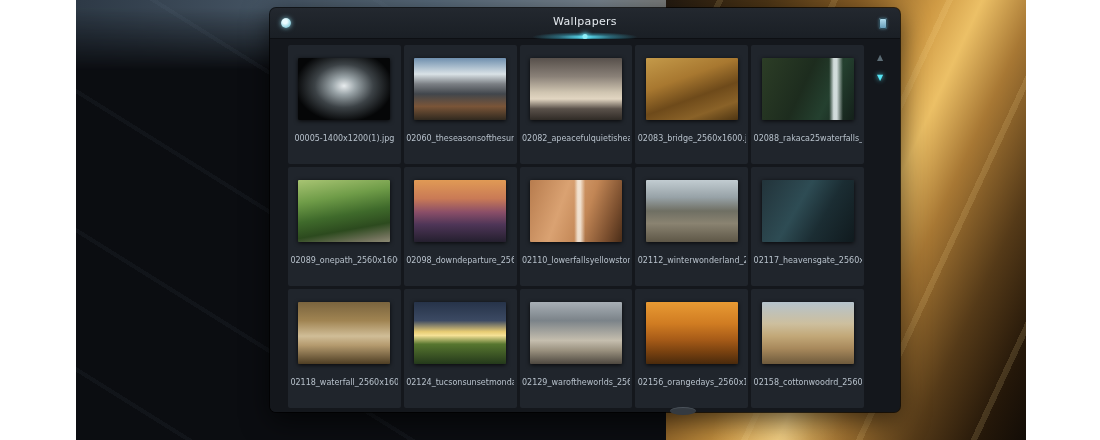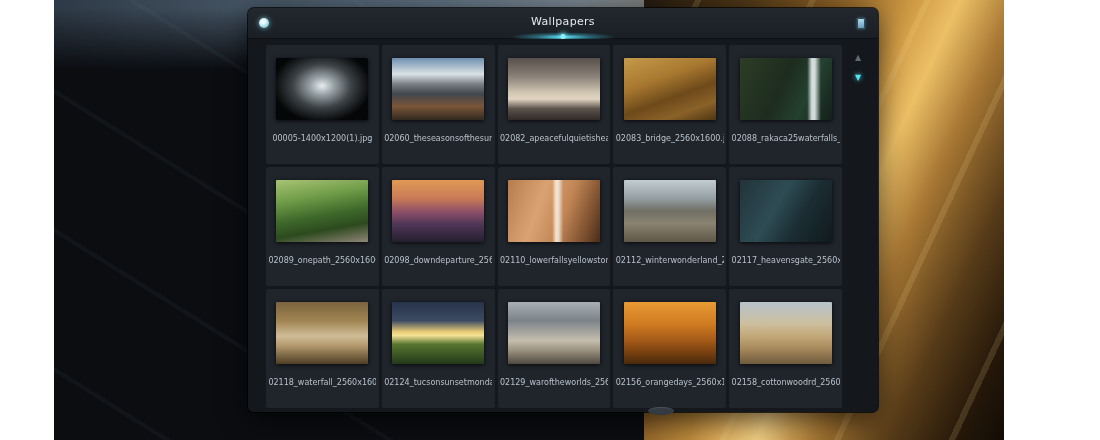--- a/index.html
+++ b/index.html
@@ -1,20 +1,20 @@
 <!DOCTYPE html>
 <html><head>
 <meta charset="utf-8">
 <style>
   html,body{margin:0;padding:0;background:#ffffff;}
   body{width:1100px;height:440px;position:relative;overflow:hidden;
        font-family:"DejaVu Sans",sans-serif;}
 
   
-  .desktop{position:absolute;left:54px;top:0;width:950px;height:440px;
+  .desktop{position:absolute;left:76px;top:0;width:950px;height:440px;
            background:#0b0d11;overflow:hidden;}
   .sky-band{position:absolute;left:0;top:0;width:100%;height:70px;
     background:linear-gradient(to right,
       rgba(52,66,80,.85) 0%, rgba(96,116,134,.9) 38%, rgba(130,144,156,.9) 55%,
       rgba(150,136,112,.85) 72%, rgba(186,134,66,.9) 92%);
     -webkit-mask-image:linear-gradient(to bottom,#000 0,#000 8px,transparent 70px);
             mask-image:linear-gradient(to bottom,#000 0,#000 8px,transparent 70px);}
   .left-streaks{position:absolute;left:0;top:0;width:45%;height:100%;
     background:repeating-linear-gradient(32deg,
       transparent 0 58px, rgba(120,142,164,.06) 58px 62px, transparent 62px 118px);}

